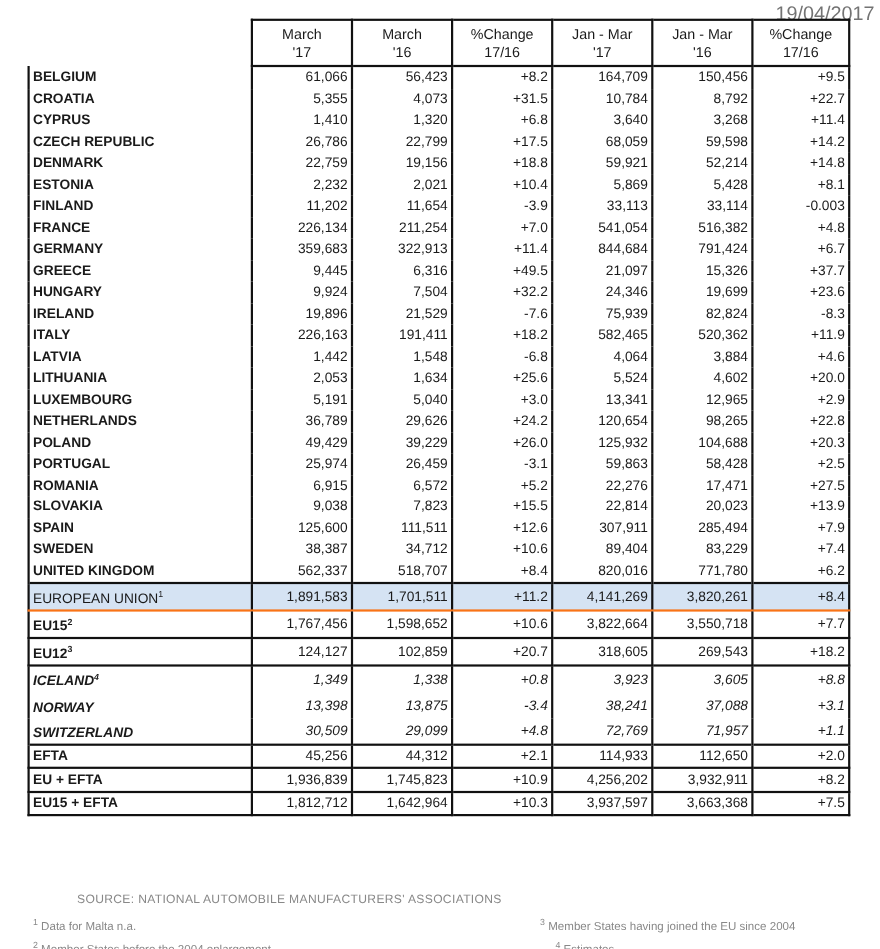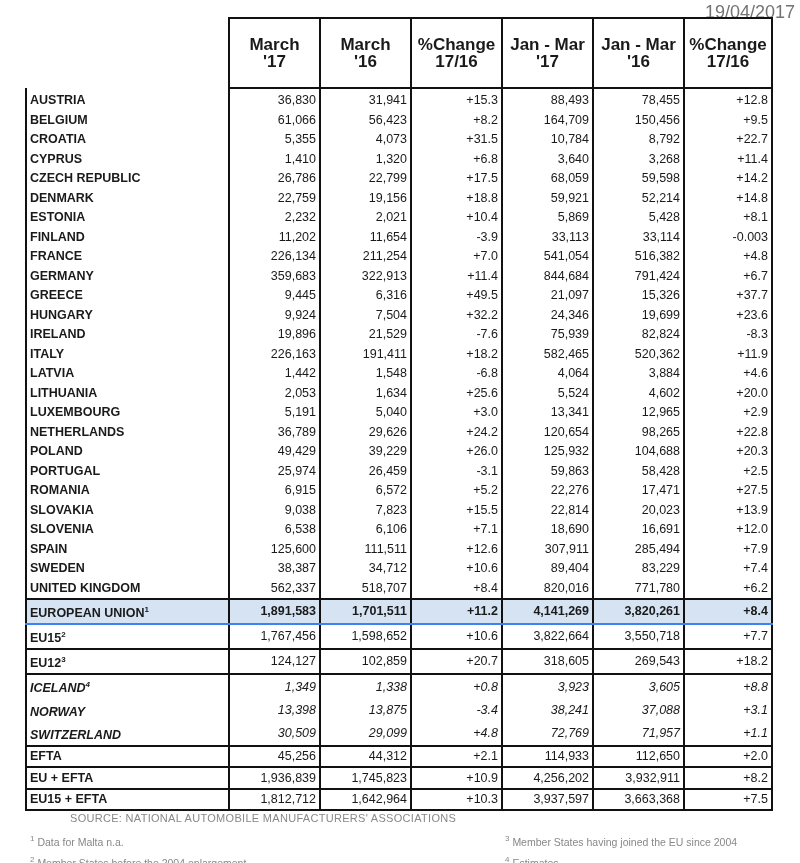--- a/index.html
+++ b/index.html
@@ -2,30 +2,30 @@
 <html><head>
 <meta charset="utf-8">
 <style>
   html, body { margin:0; padding:0; background:#ffffff; }
   body { width:800px; height:863px; position:relative; overflow:hidden;
          font-family:"Liberation Sans", sans-serif; color:#1a1a1a; }
   .date { position:absolute; top:2px; left:705px; font-size:18px; color:#737373; }
   table { position:absolute; left:25px; top:17px; border-collapse:collapse; table-layout:fixed; }
   col.c0 { width:203px; } col.c1 { width:91px; } col.c2 { width:91px; }
   col.c3 { width:91px; } col.c4 { width:91px; } col.c5 { width:91px; } col.c6 { width:88px; }
-  th { font-size:17px; font-weight:bold; text-align:center; line-height:17px; padding:16px 2px;
+  th { font-size:13px; font-weight:normal; text-align:center; line-height:17px; padding:2px 2px;
        border-left:2px solid #111; border-right:2px solid #111; border-top:2px solid #111; border-bottom:2px solid #111; height:36px; }
   th.empty { border:none; }
   td { font-size:12.5px; height:19.5px; padding:0 3px; line-height:19px; white-space:nowrap;
        border-left:2px solid #111; border-right:2px solid #111; }
   td.name { font-weight:bold; text-align:left; }
   td.num { text-align:right; }
   tr.first td { padding-top:2px; }
   tr.sep td { border-top:2px solid #a16207; }
-  tr.eu td { background:#d5e3f3; font-weight:bold; border-top:2px solid #111; border-bottom:2px solid #3b82f6; }
+  tr.eu td { background:#d5e3f3; font-weight:normal; border-top:2px solid #111; border-bottom:2px solid #f97316; }
   tr.boxed td { border-top:2px solid #111; border-bottom:2px solid #111; }
   tr.italic td { font-style:italic; }
   tr.last td { border-bottom:2px solid #111; }
   sup { font-size:8px; }
   .source { position:absolute; top:812px; left:27px; font-size:11px; color:#888; letter-spacing:0.3px;margin-left:43px; }
   .fn { position:absolute; font-size:10.5px; color:#888; }
 </style>
 </head>
 <body>
 
@@ -46,29 +46,20 @@
       <th class="empty"></th>
       <th><span>March</span><br><span>'17</span></th>
       <th><span>March</span><br><span>'16</span></th>
       <th><span>%Change</span><br><span>17/16</span></th>
       <th><span>Jan - Mar</span><br><span>'17</span></th>
       <th><span>Jan - Mar</span><br><span>'16</span></th>
       <th><span>%Change</span><br><span>17/16</span></th>
     </tr>
   </thead>
   <tbody id="tbody">
-      <tr class="first">
-        <td class="name"><span>AUSTRIA</span></td>
-        <td class="num">36,830</td>
-        <td class="num">31,941</td>
-        <td class="num">+15.3</td>
-        <td class="num">88,493</td>
-        <td class="num">78,455</td>
-        <td class="num">+12.8</td>
-      </tr>
       <tr>
         <td class="name"><span>BELGIUM</span></td>
         <td class="num">61,066</td>
         <td class="num">56,423</td>
         <td class="num">+8.2</td>
         <td class="num">164,709</td>
         <td class="num">150,456</td>
         <td class="num">+9.5</td>
       </tr>
       <tr>
@@ -243,29 +234,20 @@
         <td class="num">+27.5</td>
       </tr>
       <tr>
         <td class="name"><span>SLOVAKIA</span></td>
         <td class="num">9,038</td>
         <td class="num">7,823</td>
         <td class="num">+15.5</td>
         <td class="num">22,814</td>
         <td class="num">20,023</td>
         <td class="num">+13.9</td>
-      </tr>
-      <tr>
-        <td class="name"><span>SLOVENIA</span></td>
-        <td class="num">6,538</td>
-        <td class="num">6,106</td>
-        <td class="num">+7.1</td>
-        <td class="num">18,690</td>
-        <td class="num">16,691</td>
-        <td class="num">+12.0</td>
       </tr>
       <tr>
         <td class="name"><span>SPAIN</span></td>
         <td class="num">125,600</td>
         <td class="num">111,511</td>
         <td class="num">+12.6</td>
         <td class="num">307,911</td>
         <td class="num">285,494</td>
         <td class="num">+7.9</td>
       </tr>
@@ -367,14 +349,14 @@
         <td class="num">3,937,597</td>
         <td class="num">3,663,368</td>
         <td class="num">+7.5</td>
       </tr>
     </tbody>
 </table>
 
 <div class="source">SOURCE: NATIONAL AUTOMOBILE MANUFACTURERS' ASSOCIATIONS</div>
 <div class="fn" style="top:834px;left:30px;"><sup>1</sup> <span>Data for Malta n.a.</span></div>
 <div class="fn" style="top:855px;left:30px;"><sup>2</sup> <span>Member States before the 2004 enlargement</span></div>
-<div class="fn" style="top:834px;left:505px;"><sup>3</sup> <span>Member States having joined the EU since 2004</span></div>
+<div class="fn" style="top:834px;left:491px;"><sup>3</sup> <span>Member States having joined the EU since 2004</span></div>
 <div class="fn" style="top:855px;left:505px;"><sup>4</sup> <span>Estimates</span></div>
 
 </body></html>

